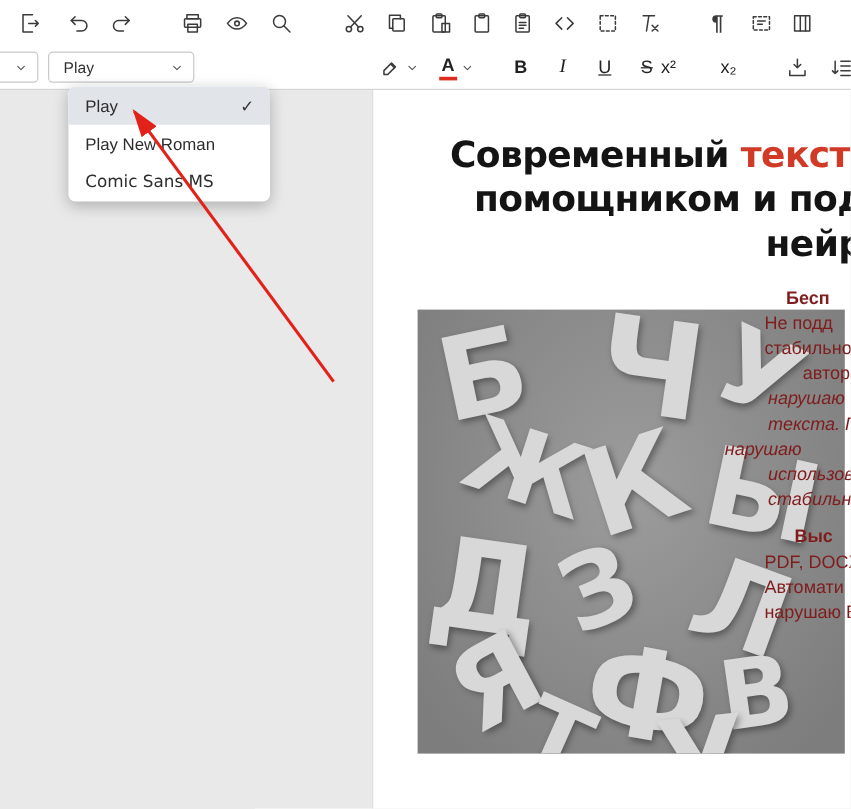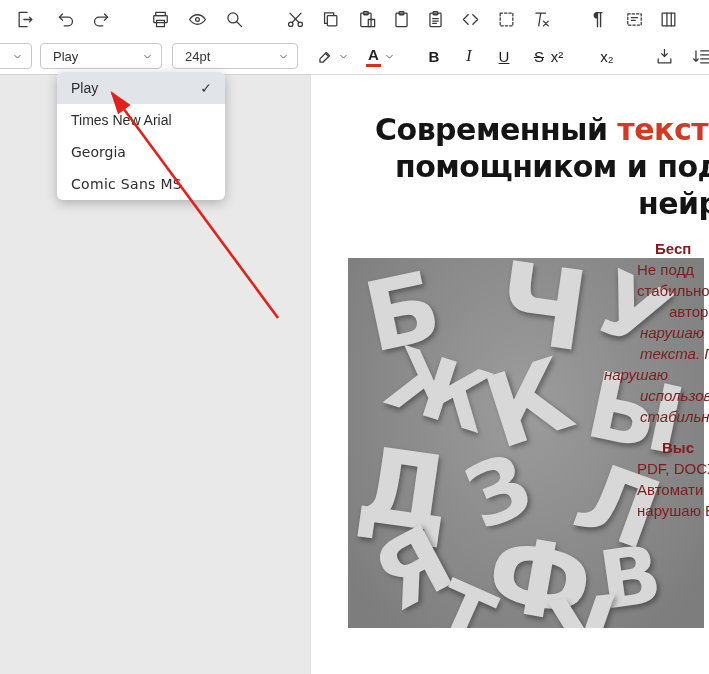--- a/index.html
+++ b/index.html
@@ -181,26 +181,20 @@
     <svg class="chev" viewBox="0 0 24 24">
         <path d="M6 9.5l6 6 6-6"></path>
       </svg>
   </div>
   <div class="select" style="left:40px;width:122px">
     <span>Play</span>
     <svg class="chev" viewBox="0 0 24 24">
         <path d="M6 9.5l6 6 6-6"></path>
       </svg>
   </div>
-  <div class="select" style="left:172px;width:126px">
-    <span>24pt</span>
-    <svg class="chev" viewBox="0 0 24 24">
-        <path d="M6 9.5l6 6 6-6"></path>
-      </svg>
-  </div>
   <div class="tool-combo" style="left:316px">
     <svg class="ic" viewBox="0 0 24 24">
         <path d="M5 15l8-8 4 4-8 8H5v-4z"></path>
         <path d="M12 8l4 4"></path>
       </svg>
     <svg class="chev" viewBox="0 0 24 24">
         <path d="M6 9.5l6 6 6-6"></path>
       </svg>
   </div>
   <div class="tool-combo" style="left:366px">
@@ -281,24 +275,21 @@
   <div class="par-line" style="left:637px;top:405px">Автомати</div>
   <div class="par-line" style="left:637px;top:426px">нарушаю ВА</div>
 </div>
 
 <div class="font-menu">
   <div class="menu-item selected">
     <span>Play</span>
     <span class="check">✓</span>
   </div>
   <div class="menu-item">
-    <span>Times New Arial</span>
-    </div>
-  <div class="menu-item">
-    <span>Georgia</span>
+    <span>Play New Roman</span>
     </div>
   <div class="menu-item">
     <span>Comic Sans MS</span>
     </div>
 </div>
 
 <svg class="arrow-overlay" width="709" height="674" viewBox="0 0 709 674">
   <defs>
     <marker id="ah" markerWidth="10" markerHeight="8" refX="8" refY="3" orient="auto">
       <path d="M0 0L9 3L0 6z" fill="#e3211b"></path>

